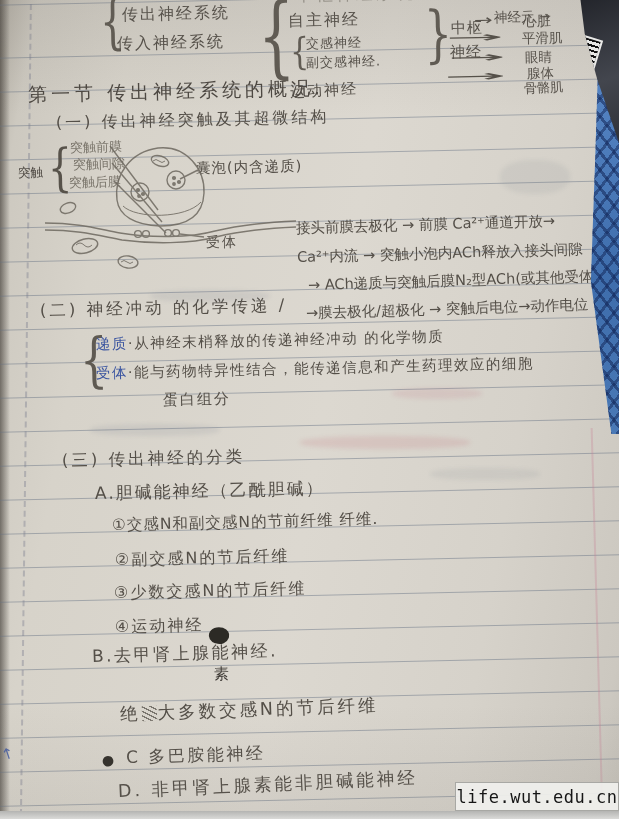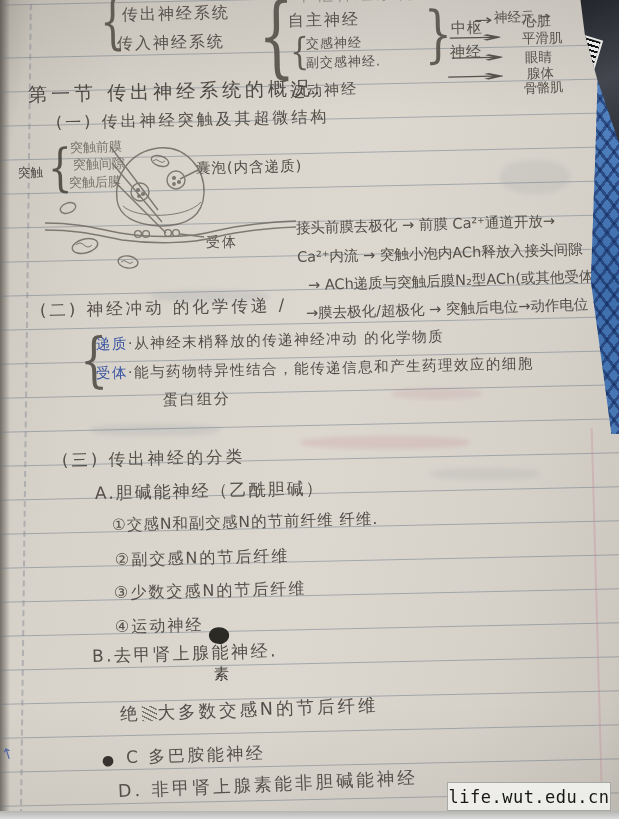--- a/index.html
+++ b/index.html
@@ -33,21 +33,21 @@
       linear-gradient(180deg,#5887c6,#3e6dac 60%,#4a79b6);
     clip-path:polygon(46% 0,100% 0,100% 100%,80% 100%,26% 60%,38% 26%);}
   .dark-object{position:absolute;top:0;right:0;width:52px;height:152px;
     background:linear-gradient(160deg,#22242a,#43464e 55%,#2d2f35);
     clip-path:polygon(26% 0,100% 0,100% 94%,58% 52%,34% 22%);}
   .barcode{position:absolute;left:5px;top:36px;width:18px;height:62px;
     border:2px solid #e9e9e7;background:repeating-linear-gradient(to bottom,#141414 0 2px,#e9e9e7 2px 5px);
     transform:rotate(17deg);}
   .table-edge{position:absolute;left:0;right:0;bottom:0;height:8px;
     background:linear-gradient(#b4b4b2,#dadad8);}
-  .watermark{position:absolute;right:8px;bottom:8px;width:164px;height:29px;
+  .watermark{position:absolute;right:0;bottom:8px;width:164px;height:29px;
     background:rgba(240,240,237,.93);border:1px solid #a8a8a4;box-sizing:border-box;
     font-family:"DejaVu Sans Mono",monospace;font-size:17px;color:#161616;
     display:flex;align-items:center;justify-content:center;letter-spacing:.5px;}
   
   .synapse{position:absolute;left:40px;top:130px;}
   .blob{position:absolute;background:#2c2a25;border-radius:62% 44% 58% 46%;}
   .smudge{position:absolute;filter:blur(2px);border-radius:45%;}
   .scribble{display:inline-block;width:15px;height:15px;margin:0 1px;vertical-align:-2px;
     background:repeating-linear-gradient(28deg,#5a554e 0 1.5px,rgba(0,0,0,0) 1.5px 4px);opacity:.75;}
 </style>

